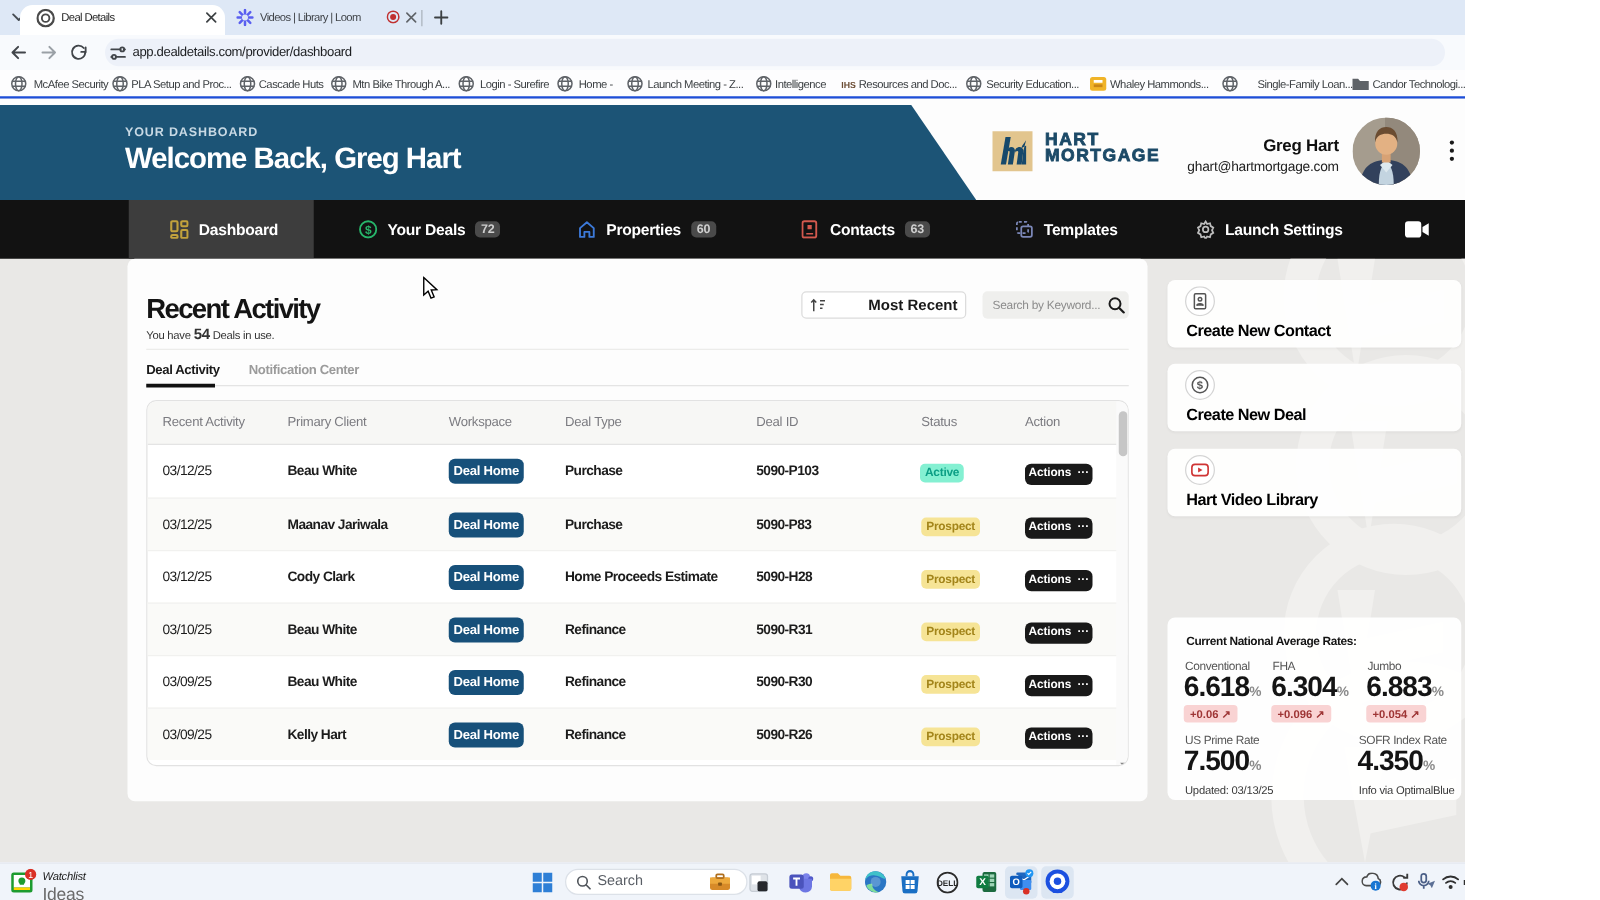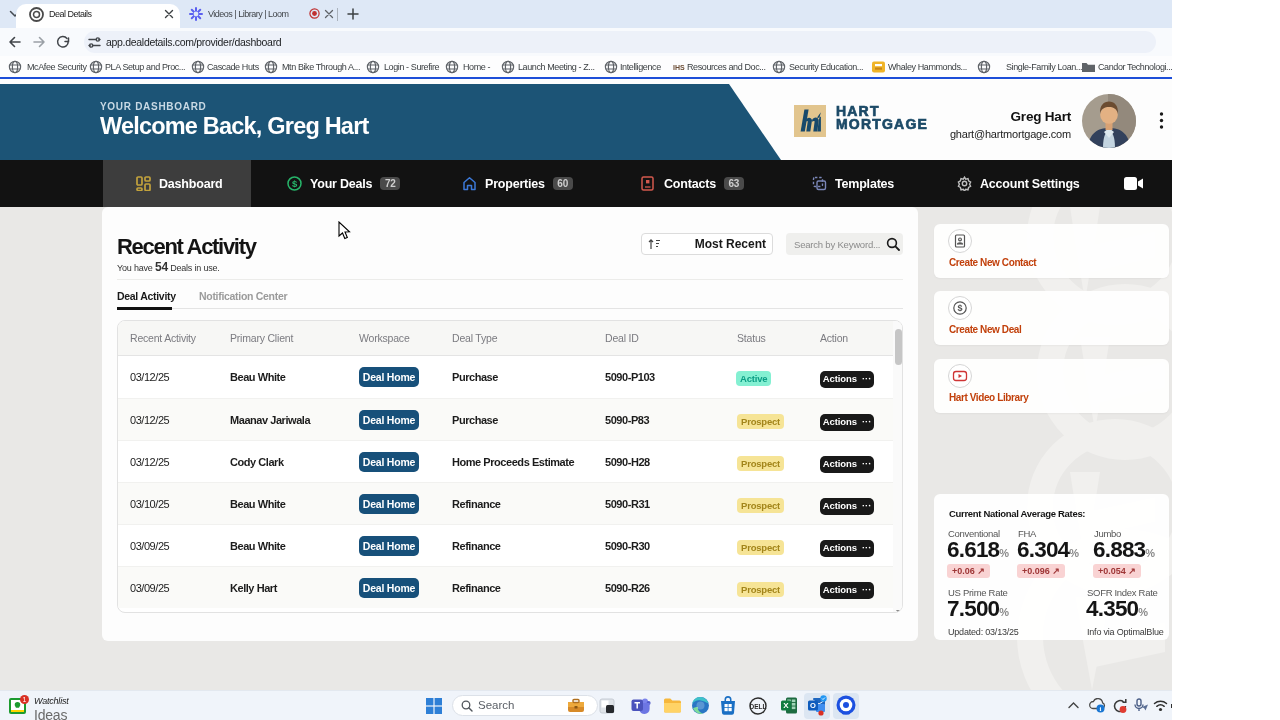--- a/index.html
+++ b/index.html
@@ -35,21 +35,21 @@
 .cell { position:absolute; top:0; height:42px; line-height:42px; font-size:11px; color:#1c1c1c; letter-spacing:-0.45px; }
 .dealhome { position:absolute; left:241px; top:11px; width:60px; height:20px; background:#17507a; border-radius:5px; color:#fff; font-weight:bold; font-size:10.5px; text-align:center; line-height:20px; letter-spacing:-0.2px; }
 .badge { position:absolute; top:15px; height:15px; border-radius:4px; font-size:9.5px; font-weight:bold; line-height:15px; padding:0 4px; letter-spacing:-0.2px; }
 .badge.active { left:618px; background:#84f0d2; color:#0b9e85; }
 .badge.prospect { left:619px; background:#f6e496; color:#a3851a; }
 .actbtn { position:absolute; left:702px; top:15px; width:54px; height:16.5px; background:#191919; border-radius:5px; color:#fff; font-weight:bold; font-size:9.5px; text-align:center; line-height:16.5px; letter-spacing:-0.1px; }
 
 
 .scard { position:absolute; left:934px; width:235px; background:rgba(255,255,255,0.92); border-radius:6px; box-shadow:0 1px 2px rgba(0,0,0,0.04); }
 .scicon { position:absolute; left:14px; top:5px; }
-.sctitle { position:absolute; left:15px; top:33px; font-size:10px; font-weight:bold; color:#c2410c; letter-spacing:-0.4px; }
+.sctitle { position:absolute; left:15px; top:33px; font-size:13px; font-weight:bold; color:#000000; letter-spacing:-0.4px; }
 
 #ratescard { position:absolute; left:934px; top:287px; width:235px; height:146px; background:rgba(255,255,255,0.94); border-radius:6px; }
 .rlabel { font-size:9.5px; color:#555; white-space:nowrap; letter-spacing:-0.3px; }
 .rbig { font-size:22.5px; font-weight:bold; color:#141414; letter-spacing:-0.8px; }
 .rpct { font-size:11px; color:#8a8a8a; font-weight:bold; }
 .rpill { display:inline-block; background:#f9d3d3; color:#9e3535; font-size:9px; font-weight:bold; border-radius:3px; padding:2px 5px; }
 
 
 #pagescroll { position:absolute; left:1269px; top:79px; width:11px; height:611px; background:#f2f2f2; }
 #pagethumb { position:absolute; left:1271px; top:90px; width:7px; height:575px; background:#a6a6a6; }
@@ -289,21 +289,21 @@
           </svg>
         <span style="margin-left:8px;">Templates</span>
       </div>
       <div class="navitem" style="left:957px;">
         <svg width="15" height="15" viewBox="0 0 15 15">
             <g fill="none" stroke="#bdbdbd" stroke-width="1.4">
               <circle cx="7.5" cy="7.5" r="2.2"></circle>
               <path d="M7.5 1.2 l1.2 2 l2.3-.6 l.6 2.3 l2 1.2 l-1 2.1 l1 2.1 l-2 1.2 l-.6 2.3 l-2.3-.6 l-1.2 2 l-1.2-2 l-2.3.6 l-.6-2.3 l-2-1.2 l1-2.1 l-1-2.1 l2-1.2 l.6-2.3 l2.3.6 Z"></path>
             </g>
           </svg>
-        <span style="margin-left:8px;">Account Settings</span>
+        <span style="margin-left:8px;">Launch Settings</span>
       </div>
       <svg class="abs" style="left:1124px;top:16px;" width="20" height="15" viewBox="0 0 20 15">
           <rect x="0" y="1" width="13" height="13" rx="2.5" fill="#fff"></rect>
           <path d="M14 5.5 L19 2.5 V12.5 L14 9.5 Z" fill="#fff"></path>
         </svg>
     </div>
     <div id="content">
 
       <svg class="abs" style="left:940px;top:0px;" width="329" height="483" viewBox="0 0 329 483" fill="none">
         <g stroke="#f1f0ee" stroke-width="26">

